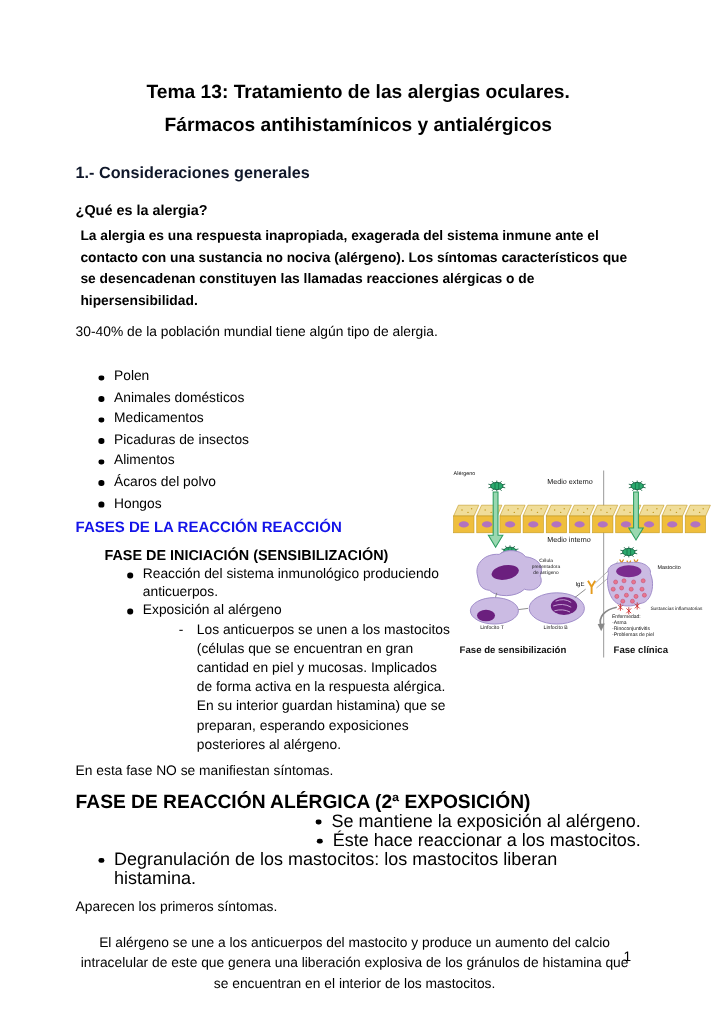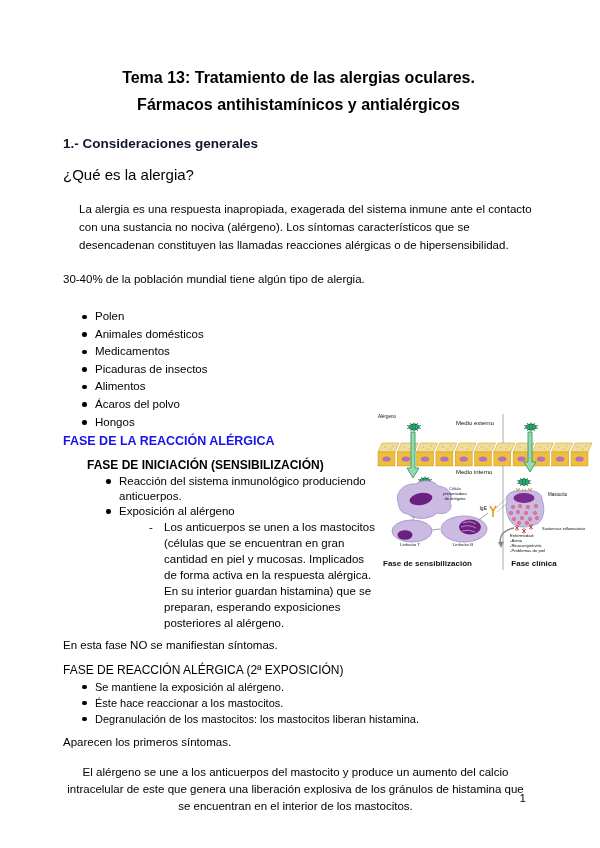--- a/index.html
+++ b/index.html
@@ -7,45 +7,45 @@
     position:relative;width:600px;height:848px;background:#fff;overflow:hidden;
     font-family:"Liberation Sans","DejaVu Sans",sans-serif;color:#000;
   }
   .content{position:absolute;left:63px;top:0;width:471px;}
   .title{
     margin:64px 0 0 0;font-size:16px;line-height:27px;font-weight:bold;
     text-align:center;color:#000;
   }
   .h-blue{margin:17px 0 0 0;font-size:13.5px;line-height:17px;font-weight:bold;}
   .h-blue2{margin:2px 0 0 0;font-size:12.5px;line-height:17px;font-weight:bold;}
-  .q{margin:14px 0 0 0;font-size:15px;line-height:18px;font-weight:normal;}
+  .q{margin:14px 0 0 0;font-size:12px;line-height:18px;font-weight:bold;}
   .body{font-size:11.5px;line-height:18px;margin:0;}
-  .def{margin:16px;width:465px;}
+  .def{margin:4px;width:465px;font-weight:bold;}
   .stat{margin:8px 0 0 0;}
   ul{list-style:none;margin:0;padding:0;}
   .dotlist li{display:flex;align-items:flex-start;}
   .dot{flex:none;width:4.5px;height:4.5px;border-radius:50%;background:#000;margin:6.5px 8.5px 0 19px;}
   .allergens{margin-top:20px;}
   .allergens li{font-size:11.5px;line-height:17.6px;}
   .p1list{margin-top:0;}
   .p1list li{font-size:11.5px;line-height:15px;}
   .p1list .dot{margin-top:5px;}
   .h3{margin:7px 0 0 0;font-size:12px;line-height:17px;font-weight:bold;}
-  .h3b{margin:8px 0 0 0;font-size:12px;line-height:17px;font-weight:normal;}
+  .h3b{margin:8px 0 0 0;font-size:16px;line-height:17px;font-weight:bold;}
   .dashlist li{display:flex;align-items:flex-start;font-size:11.5px;line-height:16px;}
   .dash{flex:none;width:15px;margin-left:62px;}
   .subtext{display:block;width:215px;}
   .note1{margin:6px 0 0 0;line-height:17px;}
-  .p2list li{font-size:11px;line-height:16px;}
+  .p2list li{font-size:15px;line-height:16px;justify-content:flex-end;}
   .p2list .dot{margin-top:5.5px;}
   .note2{margin:7px 0 0 0;line-height:17px;}
   .detail{margin:13px 0 0 0;line-height:17px;width:465px;text-align:center;}
   .phase1{width:312px;margin-left:24px;}
   .pagenum{position:absolute;top:791px;right:74px;font-size:11.5px;line-height:14px;}
-  figure.diagram{position:absolute;left:376px;top:410px;width:224px;height:168px;margin:0;padding:0;}
+  figure.diagram{position:absolute;left:376px;top:388px;width:224px;height:168px;margin:0;padding:0;}
   figure.diagram svg{display:block;}
   .svg-lbl{font-family:"Liberation Sans","DejaVu Sans",sans-serif;fill:#111;}
 </style>
 </head>
 <body>
 
 <div class="page">
   <div class="content">
 
     <h1 class="title"><span>Tema 13: Tratamiento de las alergias oculares.</span><br><span>Fármacos antihistamínicos y antialérgicos</span></h1>
@@ -82,21 +82,21 @@
       <li>
           <span class="dot"></span>
           <span>Ácaros del polvo</span>
         </li>
       <li>
           <span class="dot"></span>
           <span>Hongos</span>
         </li>
     </ul>
 
-    <h2 class="h-blue h-blue2" style="color: rgb(20, 20, 232);">FASE DE LA REACCIÓN ALÉRGICA</h2>
+    <h2 class="h-blue h-blue2" style="color: rgb(20, 20, 232);">FASES DE LA REACCIÓN REACCIÓN</h2>
 
     <section class="phase1">
       <h3 class="h3">FASE DE INICIACIÓN (SENSIBILIZACIÓN)</h3>
       <ul class="dotlist p1list">
         <li>
             <span class="dot"></span>
             <span>Reacción del sistema inmunológico produciendo anticuerpos.</span>
           </li>
         <li>
             <span class="dot"></span>

